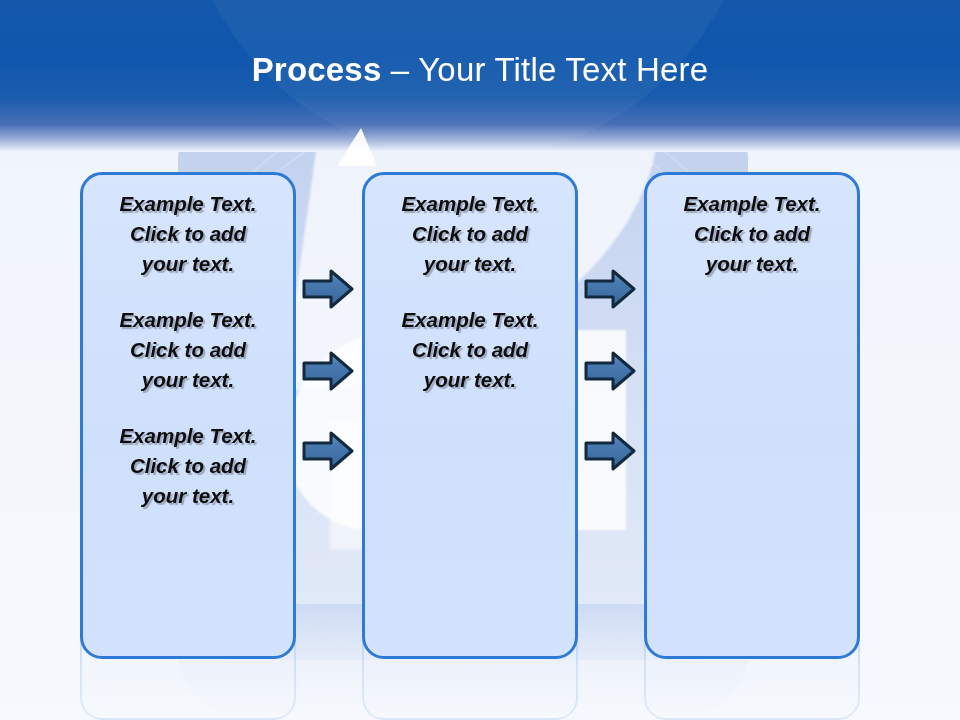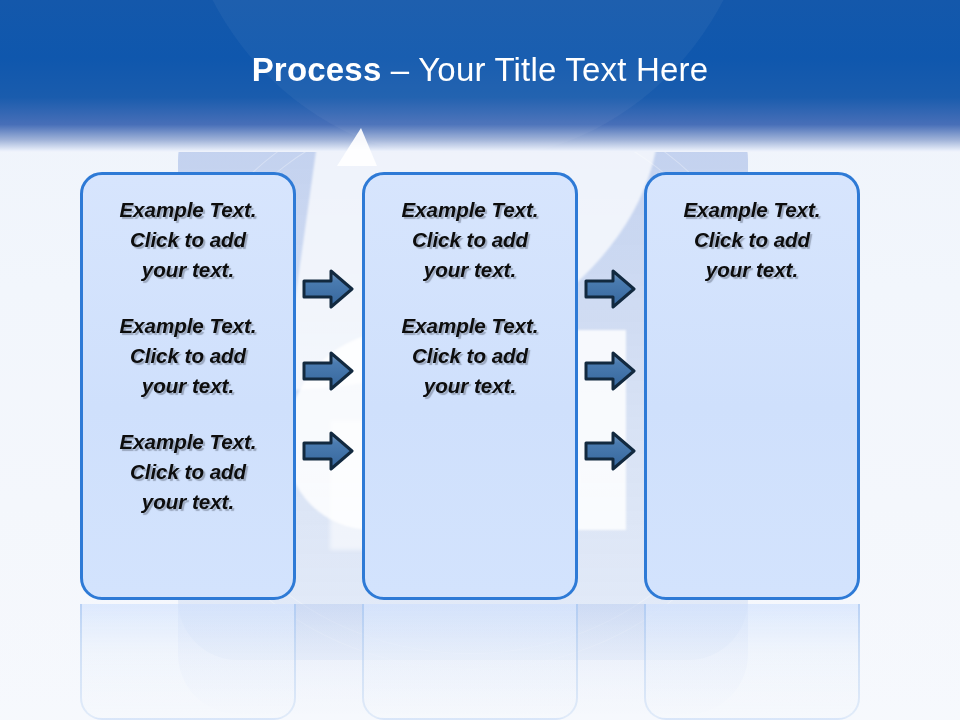--- a/index.html
+++ b/index.html
@@ -137,26 +137,26 @@
   }
   .title .strong { font-weight: bold; }
   .title .sep { font-weight: normal; }
   .title .rest { font-weight: normal; }
 
   
   .box {
     position: absolute;
     top: 172px;
     width: 216px;
-    height: 428px;
+    height: 487px;
     border: 3px solid #2e7ad6;
     border-radius: 22px;
     background: linear-gradient(180deg, #d7e5fd 0%, #cfe0fc 55%, #d3e3fd 100%);
     box-sizing: border-box;
-    padding: 20px 10px 0 10px;
+    padding: 14px 10px 0 10px;
   }
   .box.b1 { left: 80px; }
   .box.b2 { left: 362px; }
   .box.b3 { left: 644px; }
 
   .box-para {
     font-style: italic;
     font-weight: 600;
     font-size: 20.5px;
     line-height: 30px;

